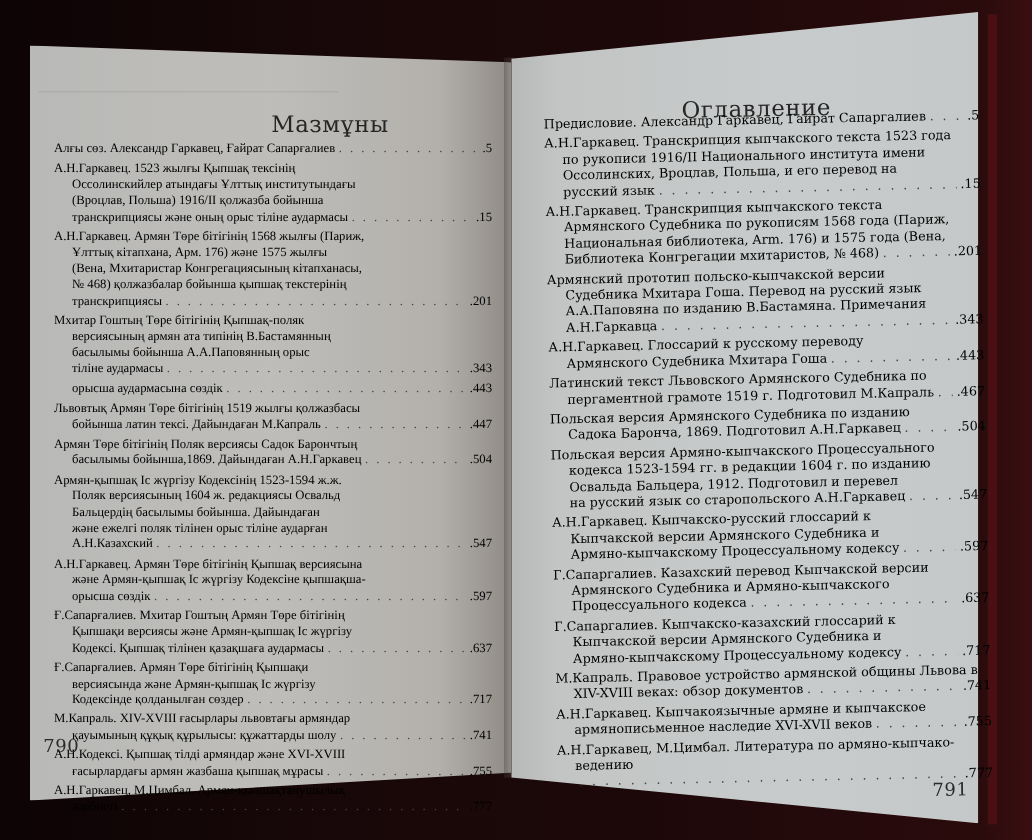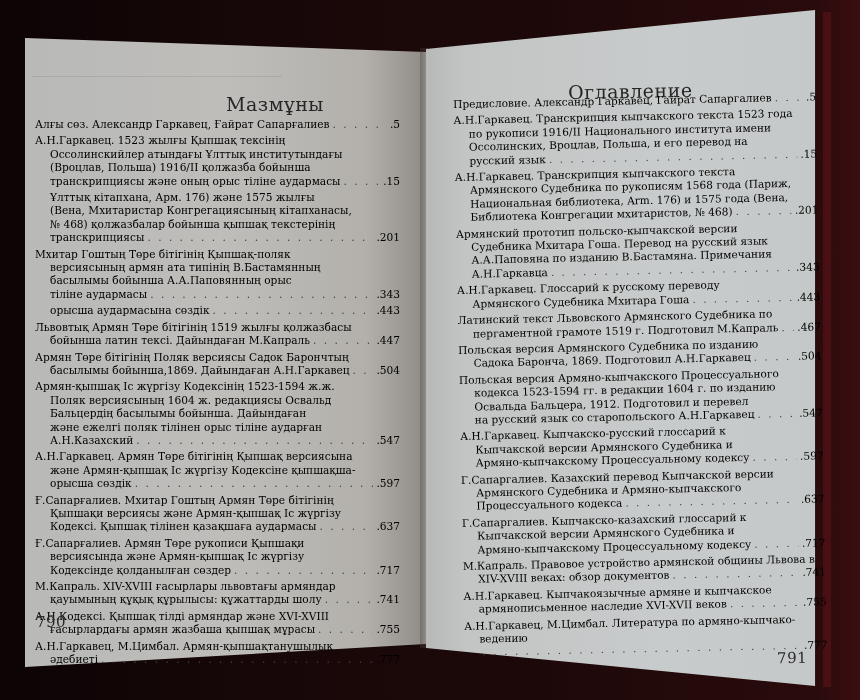--- a/index.html
+++ b/index.html
@@ -44,21 +44,21 @@
     .entry .line { display:block; white-space:nowrap; position:relative; }
     .entry .line.indent { padding-left:15px; }
     .entry .leader-line { display:flex; align-items:baseline; white-space:nowrap; }
     .entry .leader-line.indent { padding-left:15px; }
     .leader { flex:1; overflow:hidden; margin:0 3px; letter-spacing:2px; color:#444; }
     .leader::before { content:". . . . . . . . . . . . . . . . . . . . . . . . . . . . . . . . . . . . . . . . . . . . . . . . . . . . . . . . . . . . . . . . ."; }
     .pg { white-space:nowrap; }
     .page-number {
       position:absolute; font-size:15px; color:#2a2a2a; letter-spacing:0.5px;
     }
-    .left-entries { left:35px; top:118px; width:365px; }
+    .left-entries { left:45px; top:118px; width:365px;font-family:Liberation Serif, serif; }
     .right-entries { left:453px; top:98px; width:363px; transform:rotate(-1.2deg); transform-origin:left top; }
     .faint-rule { position:absolute; left:32px; top:76px; width:250px; height:1px; background:rgba(0,0,0,0.08); }
   </style>
 </head>
 <body>
 
 <div class="bg-shade"></div>
 
 <div class="page page-left"></div>
 <div class="page page-right"></div>
@@ -79,20 +79,21 @@
       <span class="line">А.Н.Гаркавец. 1523 жылғы Қыпшақ тексінің</span>
       <span class="line indent">Оссолинскийлер атындағы Ұлттық институтындағы</span>
       <span class="line indent">(Вроцлав, Польша) 1916/II қолжазба бойынша</span>
       <div class="leader-line indent">
         <span>транскрипциясы және оның орыс тіліне аудармасы</span>
         <span class="leader"></span>
         <span class="pg">.15</span>
       </div>
     </div>
     <div class="entry">
+      <span class="line">А.Н.Гаркавец. Армян Төре бітігінің 1568 жылғы (Париж,</span>
       <span class="line indent">Ұлттық кітапхана, Арм. 176) және 1575 жылғы</span>
       <span class="line indent">(Вена, Мхитаристар Конгрегациясының кітапханасы,</span>
       <span class="line indent">№ 468) қолжазбалар бойынша қыпшақ текстерінің</span>
       <div class="leader-line indent">
         <span>транскрипциясы</span>
         <span class="leader"></span>
         <span class="pg">.201</span>
       </div>
     </div>
     <div class="entry">
@@ -151,21 +152,21 @@
     <div class="entry">
       <span class="line">Ғ.Сапарғалиев. Мхитар Гоштың Армян Төре бітігінің</span>
       <span class="line indent">Қыпшақи версиясы және Армян-қыпшақ Іс жүргізу</span>
       <div class="leader-line indent">
         <span>Кодексі. Қыпшақ тілінен қазақшаға аудармасы</span>
         <span class="leader"></span>
         <span class="pg">.637</span>
       </div>
     </div>
     <div class="entry">
-      <span class="line">Ғ.Сапарғалиев. Армян Төре рукописи Қыпшақи</span>
+      <span class="line">Ғ.Сапарғалиев. Армян Төре бітігінің Қыпшақи</span>
       <span class="line indent">версиясында және Армян-қыпшақ Іс жүргізу</span>
       <div class="leader-line indent">
         <span>Кодексінде қолданылған сөздер</span>
         <span class="leader"></span>
         <span class="pg">.717</span>
       </div>
     </div>
     <div class="entry">
       <span class="line">М.Капраль. XIV-XVIII ғасырлары львовтағы армяндар</span>
       <div class="leader-line indent">

